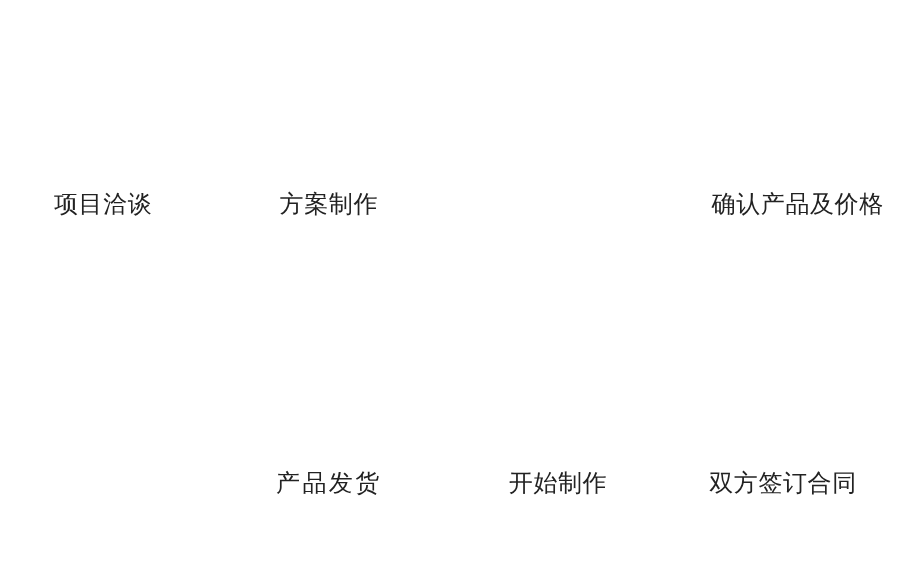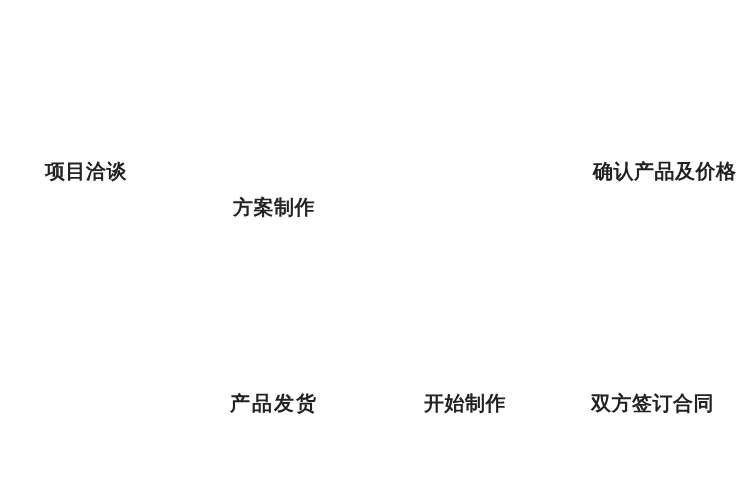--- a/index.html
+++ b/index.html
@@ -17,35 +17,35 @@
   .flow-canvas {
     position: absolute;
     left: 0;
     top: 0;
     width: 750px;
     height: 479px;
   }
   .step-label {
     position: absolute;
     font-size: 20px;
-    font-weight: bold;
+    font-weight: normal;
     color: #222222;
     white-space: nowrap;
     line-height: 1;
     letter-spacing: 0.5px;
   }
 </style>
 </head>
 <body>
 
 <div class="flow-canvas">
 
   <div class="step-label" style="left:45px; top:161px;">项目洽谈</div>
 
-  <div class="step-label" style="left:233px; top:161px;margin-top:36px;">方案制作</div>
+  <div class="step-label" style="left:233px; top:161px;">方案制作</div>
 
 
   <div class="step-label" style="left:593px; top:161px;">确认产品及价格</div>
 
   <div class="step-label" style="left:230px; top:393px; letter-spacing:2px;">产品发货</div>
 
   <div class="step-label" style="left:424px; top:393px;text-align:right;">开始制作</div>
 
   <div class="step-label" style="left:591px; top:393px;">双方签订合同</div>
 

